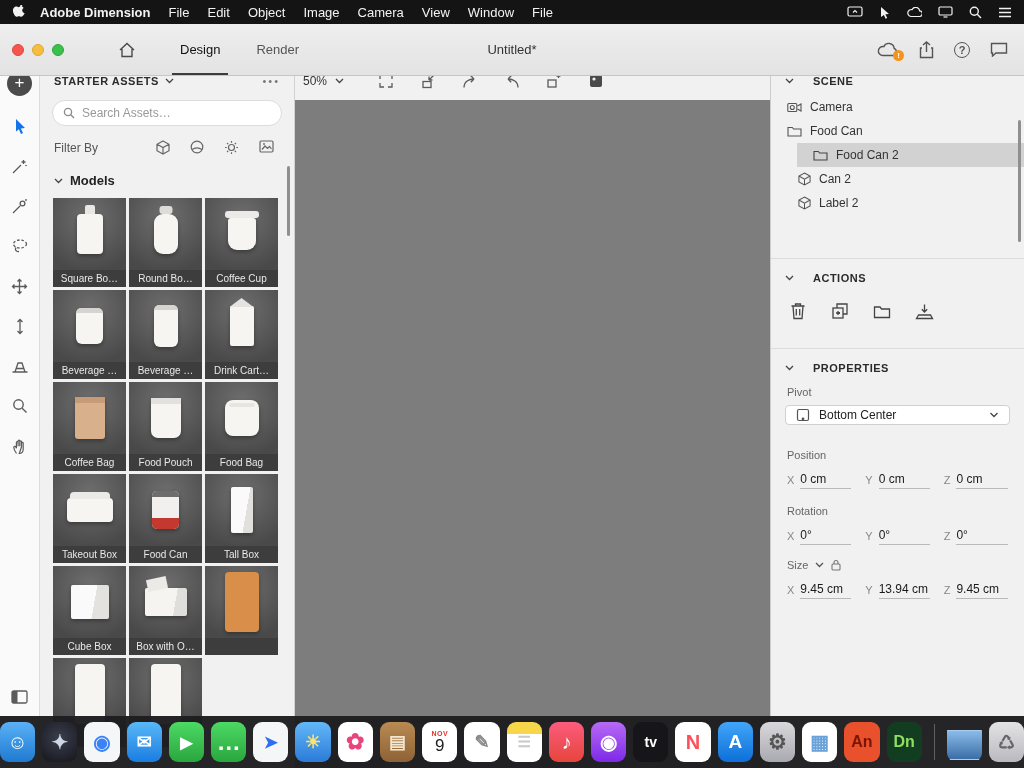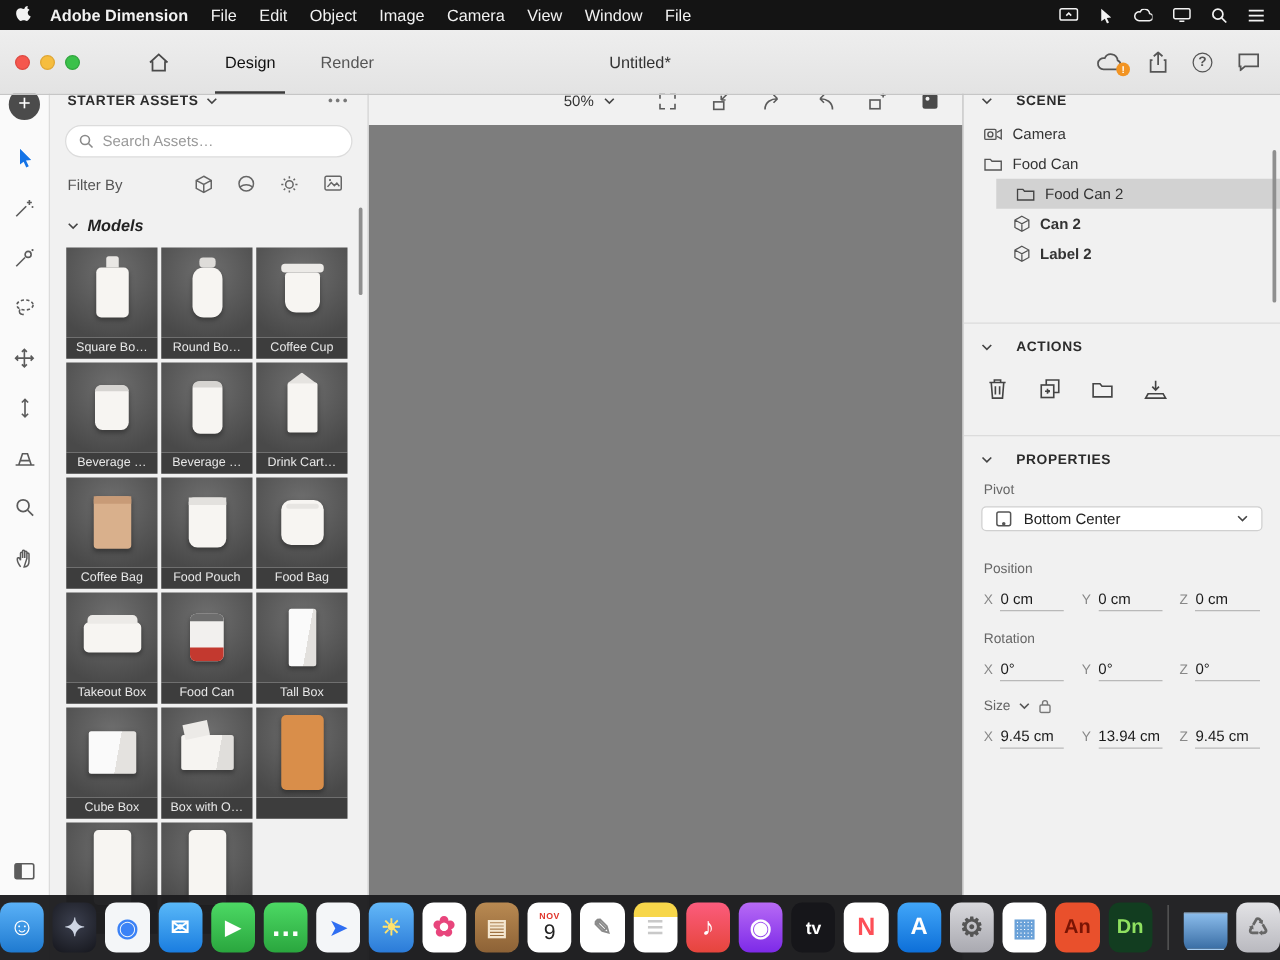--- a/index.html
+++ b/index.html
@@ -43,21 +43,21 @@
   .assets { position:absolute; top:62px; left:40px; width:255px; bottom:0; background:#f1f1f1; border-right:1px solid #d2d2d2; overflow:hidden; z-index:20; }
   .assets-header { display:flex; align-items:center; padding:13px 14px 6px; }
   .assets-title { font-size:11px; font-weight:bold; letter-spacing:.5px; color:#2c2c2c; margin-right:6px; }
   .more-dots { margin-left:auto; color:#777; font-size:11px; letter-spacing:2px; }
   .search-box { margin:7px 12px 4px; height:26px; background:#fff; border:1px solid #dcdcdc; border-radius:13px; display:flex; align-items:center; padding:0 10px; gap:7px; }
   .search-box input { border:0; outline:0; font-size:12px; color:#333; width:100%; background:transparent; }
   .search-box input::placeholder { color:#999; }
   .filter-row { display:flex; align-items:center; padding:10px 14px 4px; }
   .filter-label { font-size:12px; color:#555; }
   .filter-icons { margin-left:auto; display:flex; gap:20px; padding-right:6px; }
-  .models-header { display:flex; align-items:center; gap:7px; padding:14px 14px 8px; font-size:13px; font-weight:bold; color:#222;font-style:italic; }
+  .models-header { display:flex; align-items:center; gap:7px; padding:14px 14px 8px; font-size:13px; font-weight:bold; color:#222; }
   .models-grid { display:grid; grid-template-columns:repeat(3,73px); gap:3px; padding:2px 0 0 13px; }
   .tile { width:73px; }
   .tile-img { height:72px; background:radial-gradient(circle at 50% 28%, #6f6f6f, #494949 85%); display:flex; align-items:center; justify-content:center; position:relative; }
   .tile-label { height:17px; background:#3d3d3d; color:#e8e8e8; font-size:10px; display:flex; align-items:center; justify-content:center; padding:0 3px; white-space:nowrap; overflow:hidden; }
   .obj { position:relative; background:#f7f5f2; box-shadow:0 2px 4px rgba(0,0,0,.35); }
   .obj::before,.obj::after { content:""; position:absolute; }
   [data-shape="bottle-square"] .obj{width:26px;height:40px;border-radius:4px;}
   [data-shape="bottle-square"] .obj::before{top:-9px;left:50%;transform:translateX(-50%);width:10px;height:9px;background:#e9e7e4;border-radius:2px 2px 0 0;}
   [data-shape="bottle-round"] .obj{width:24px;height:40px;border-radius:9px;}
   [data-shape="bottle-round"] .obj::before{top:-8px;left:50%;transform:translateX(-50%);width:13px;height:8px;background:#dedcd9;border-radius:3px;}
@@ -87,31 +87,31 @@
   [data-shape="open-box"] .obj{width:42px;height:28px;border-radius:2px;background:linear-gradient(100deg,#f6f4f1 70%,#e0dedb 70%);}
   [data-shape="open-box"] .obj::before{width:20px;height:12px;background:#eceae7;top:-10px;left:2px;transform:rotate(-12deg);}
   [data-shape="bag-orange"] .obj{width:34px;height:60px;background:#d98e4a;border-radius:4px;}
   [data-shape="partial-white"] .obj{width:30px;height:60px;border-radius:4px;}
 
   .vscroll { position:absolute; width:3px; border-radius:2px; background:#8f8f8f; }
   .assets-scroll { right:4px; top:104px; height:70px; }
   .scene-scroll { right:3px; top:58px; height:122px; }
 
   
-  .canvas-toolbar { position:absolute; top:62px; left:295px; width:475px; height:38px; background:#f1f1f1; display:flex; align-items:center; justify-content:flex-end; gap:14px; padding-right:12px; z-index:20; }
+  .canvas-toolbar { position:absolute; top:62px; left:295px; width:475px; height:38px; background:#f1f1f1; display:flex; align-items:center; gap:14px; padding-right:12px; z-index:20; }
   .zoom-ctl { display:flex; align-items:center; gap:8px; font-size:12px; color:#333; padding:4px 8px; margin-right:6px; }
   .cbtn { width:28px; height:28px; display:flex; align-items:center; justify-content:center; border-radius:4px; }
   .canvas { position:absolute; top:100px; left:295px; width:475px; bottom:0; background:#7d7d7d; z-index:10; }
 
   
   .rightpanel { position:absolute; top:62px; left:770px; right:0; bottom:0; background:#f1f1f1; border-left:1px solid #cccccc; font-size:12px; z-index:20; }
   .sec-header { display:flex; align-items:center; gap:19px; padding:13px 14px 8px; font-size:11px; font-weight:bold; letter-spacing:.5px; color:#2b2b2b; }
   .scene-block { height:196px; position:relative; }
   .scene-row { height:24px; display:flex; align-items:center; gap:8px; padding-left:16px; color:#333; }
-  .scene-row.child { padding-left:40px;font-weight:bold; }
+  .scene-row.child { padding-left:27px; }
   .scene-row.selected { background:#d2d2d2;margin-left:26px; }
   .divider { height:1px; background:#dcdcdc; }
   .actions-block { padding-bottom:14px; }
   .actions-row { display:flex; gap:20px; padding:8px 16px 12px; }
   .abtn { width:22px; height:22px; display:flex; align-items:center; justify-content:center; }
   .prop-label { font-size:11px; color:#666; padding:12px 16px 5px; }
   .pivot-select { margin:2px 14px 12px; height:20px; background:#fff; border:1px solid #d0d0d0; border-radius:4px; display:flex; align-items:center; padding:0 10px; gap:9px; font-size:12px; color:#222; }
   .pivot-select .chev { margin-left:auto; }
   .axis-row { display:flex; padding:4px 16px 0; gap:14px; }
   .axis { display:flex; align-items:flex-end; gap:6px; width:66px; }

